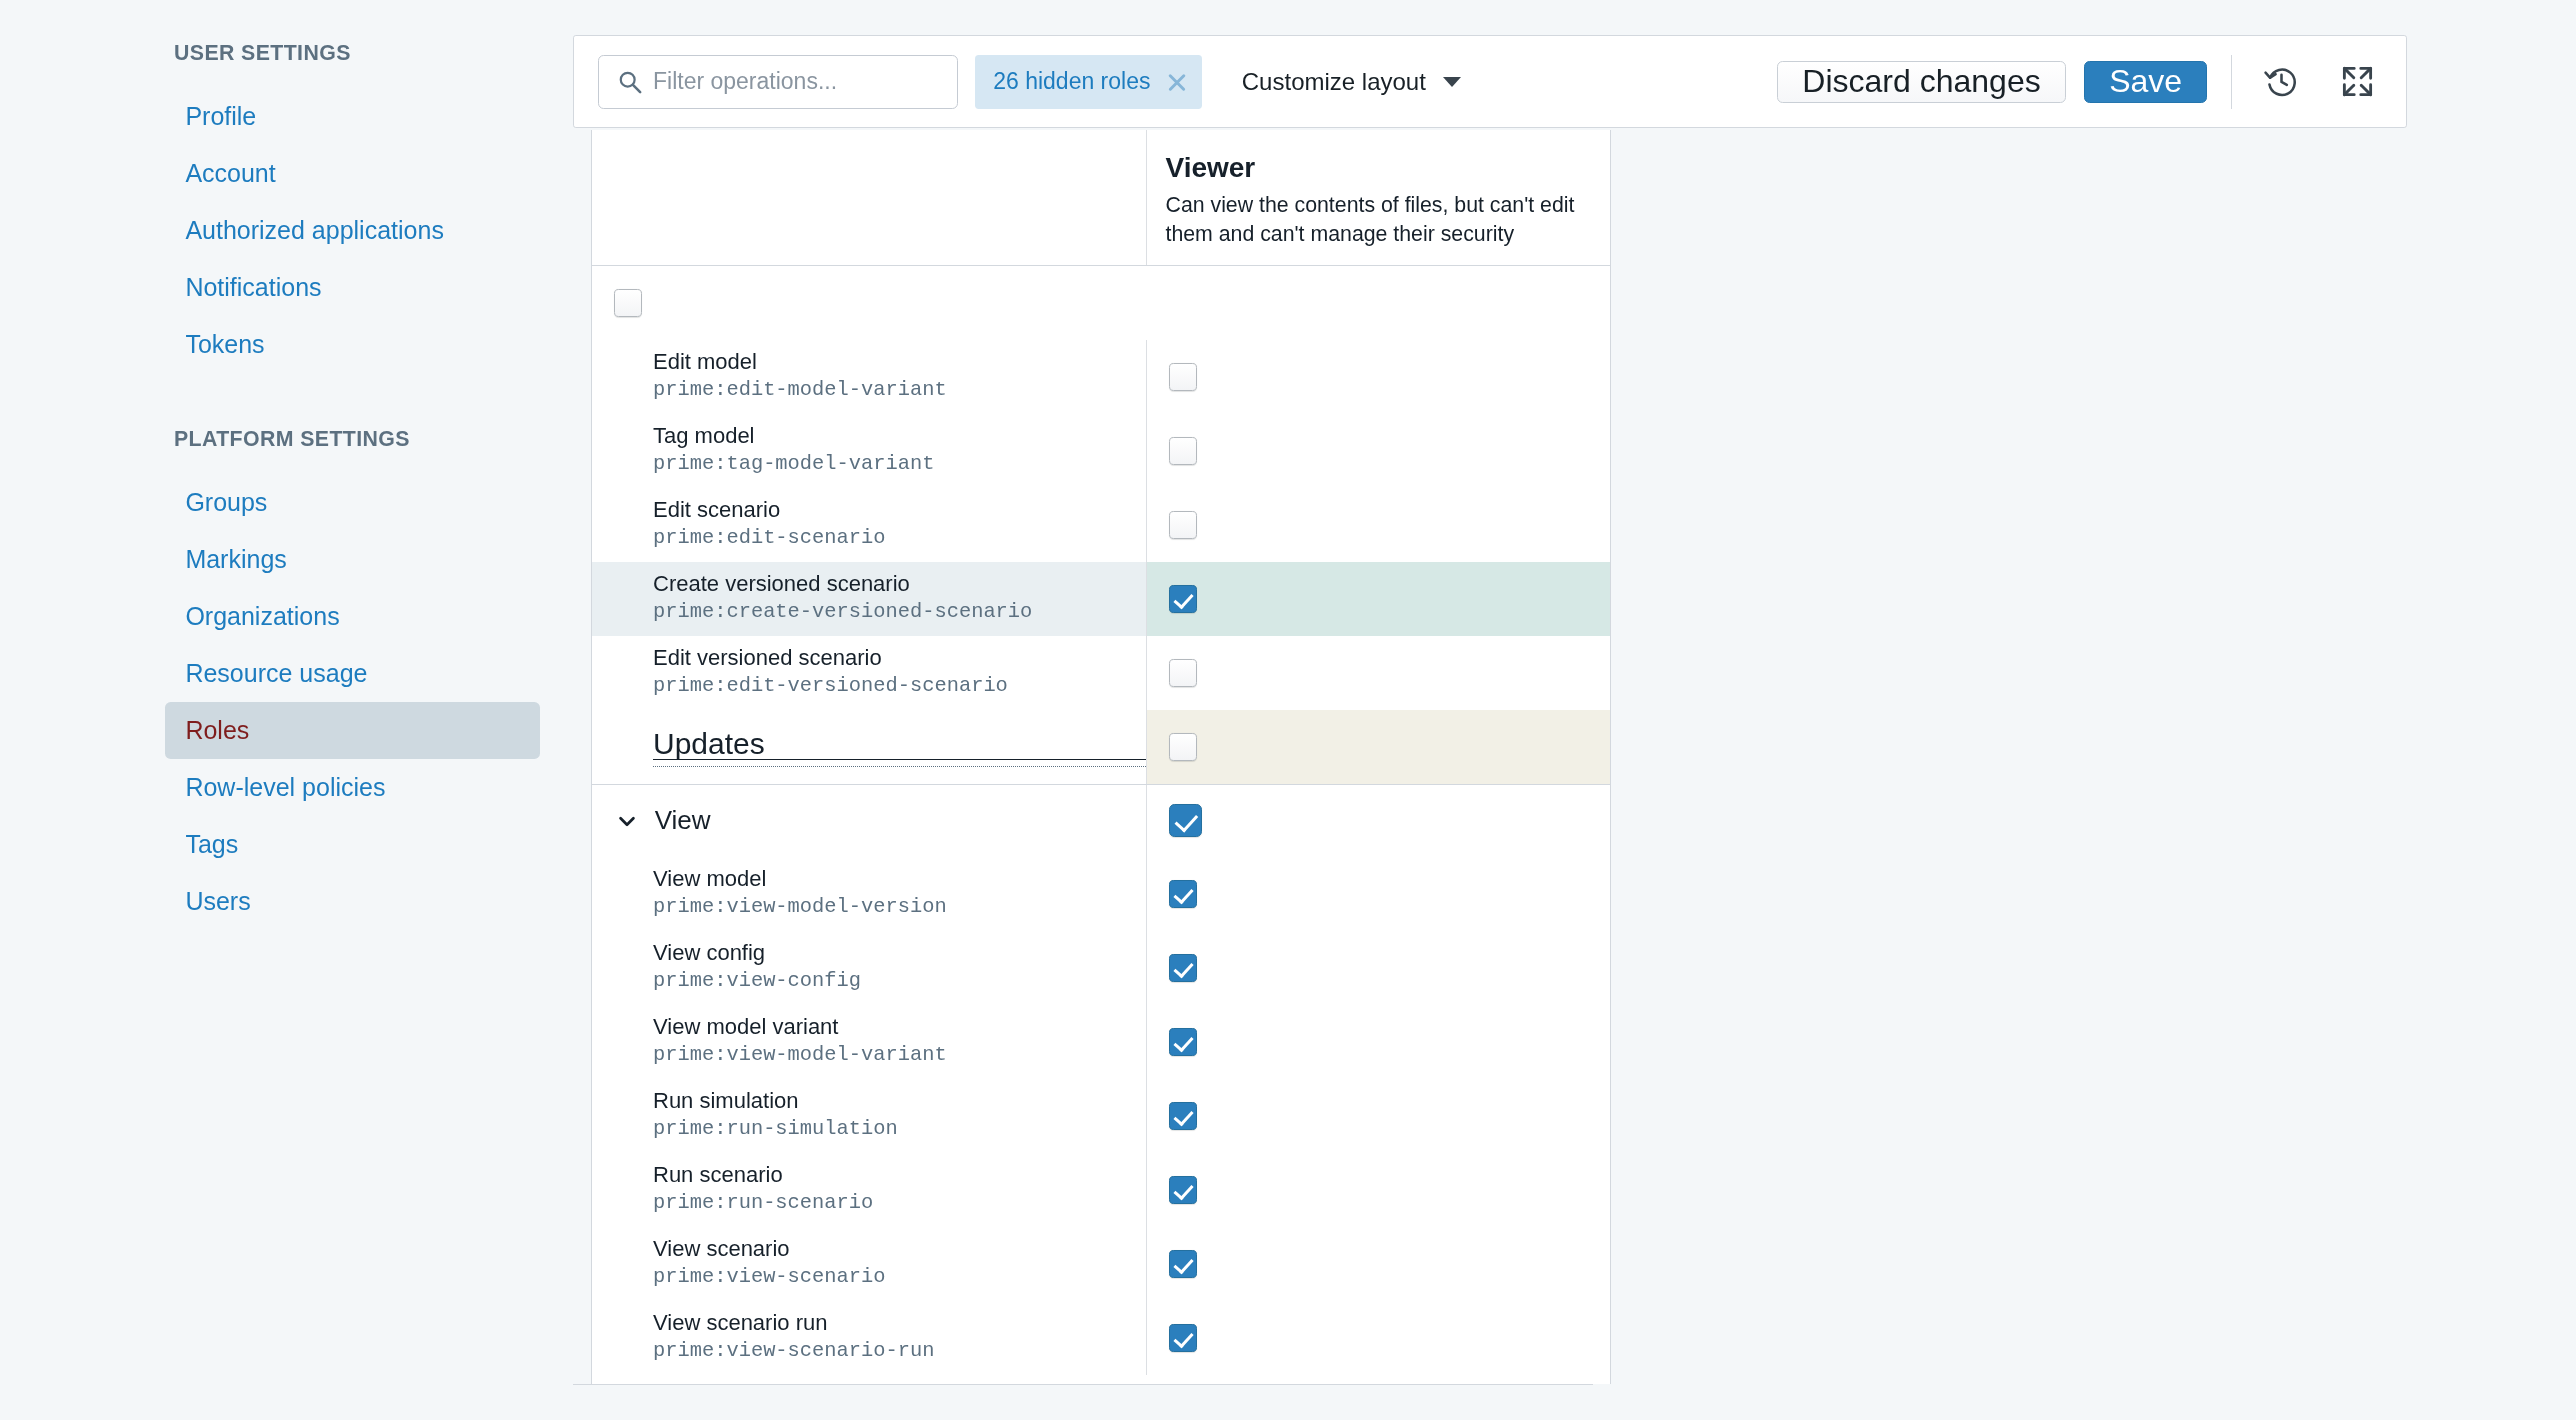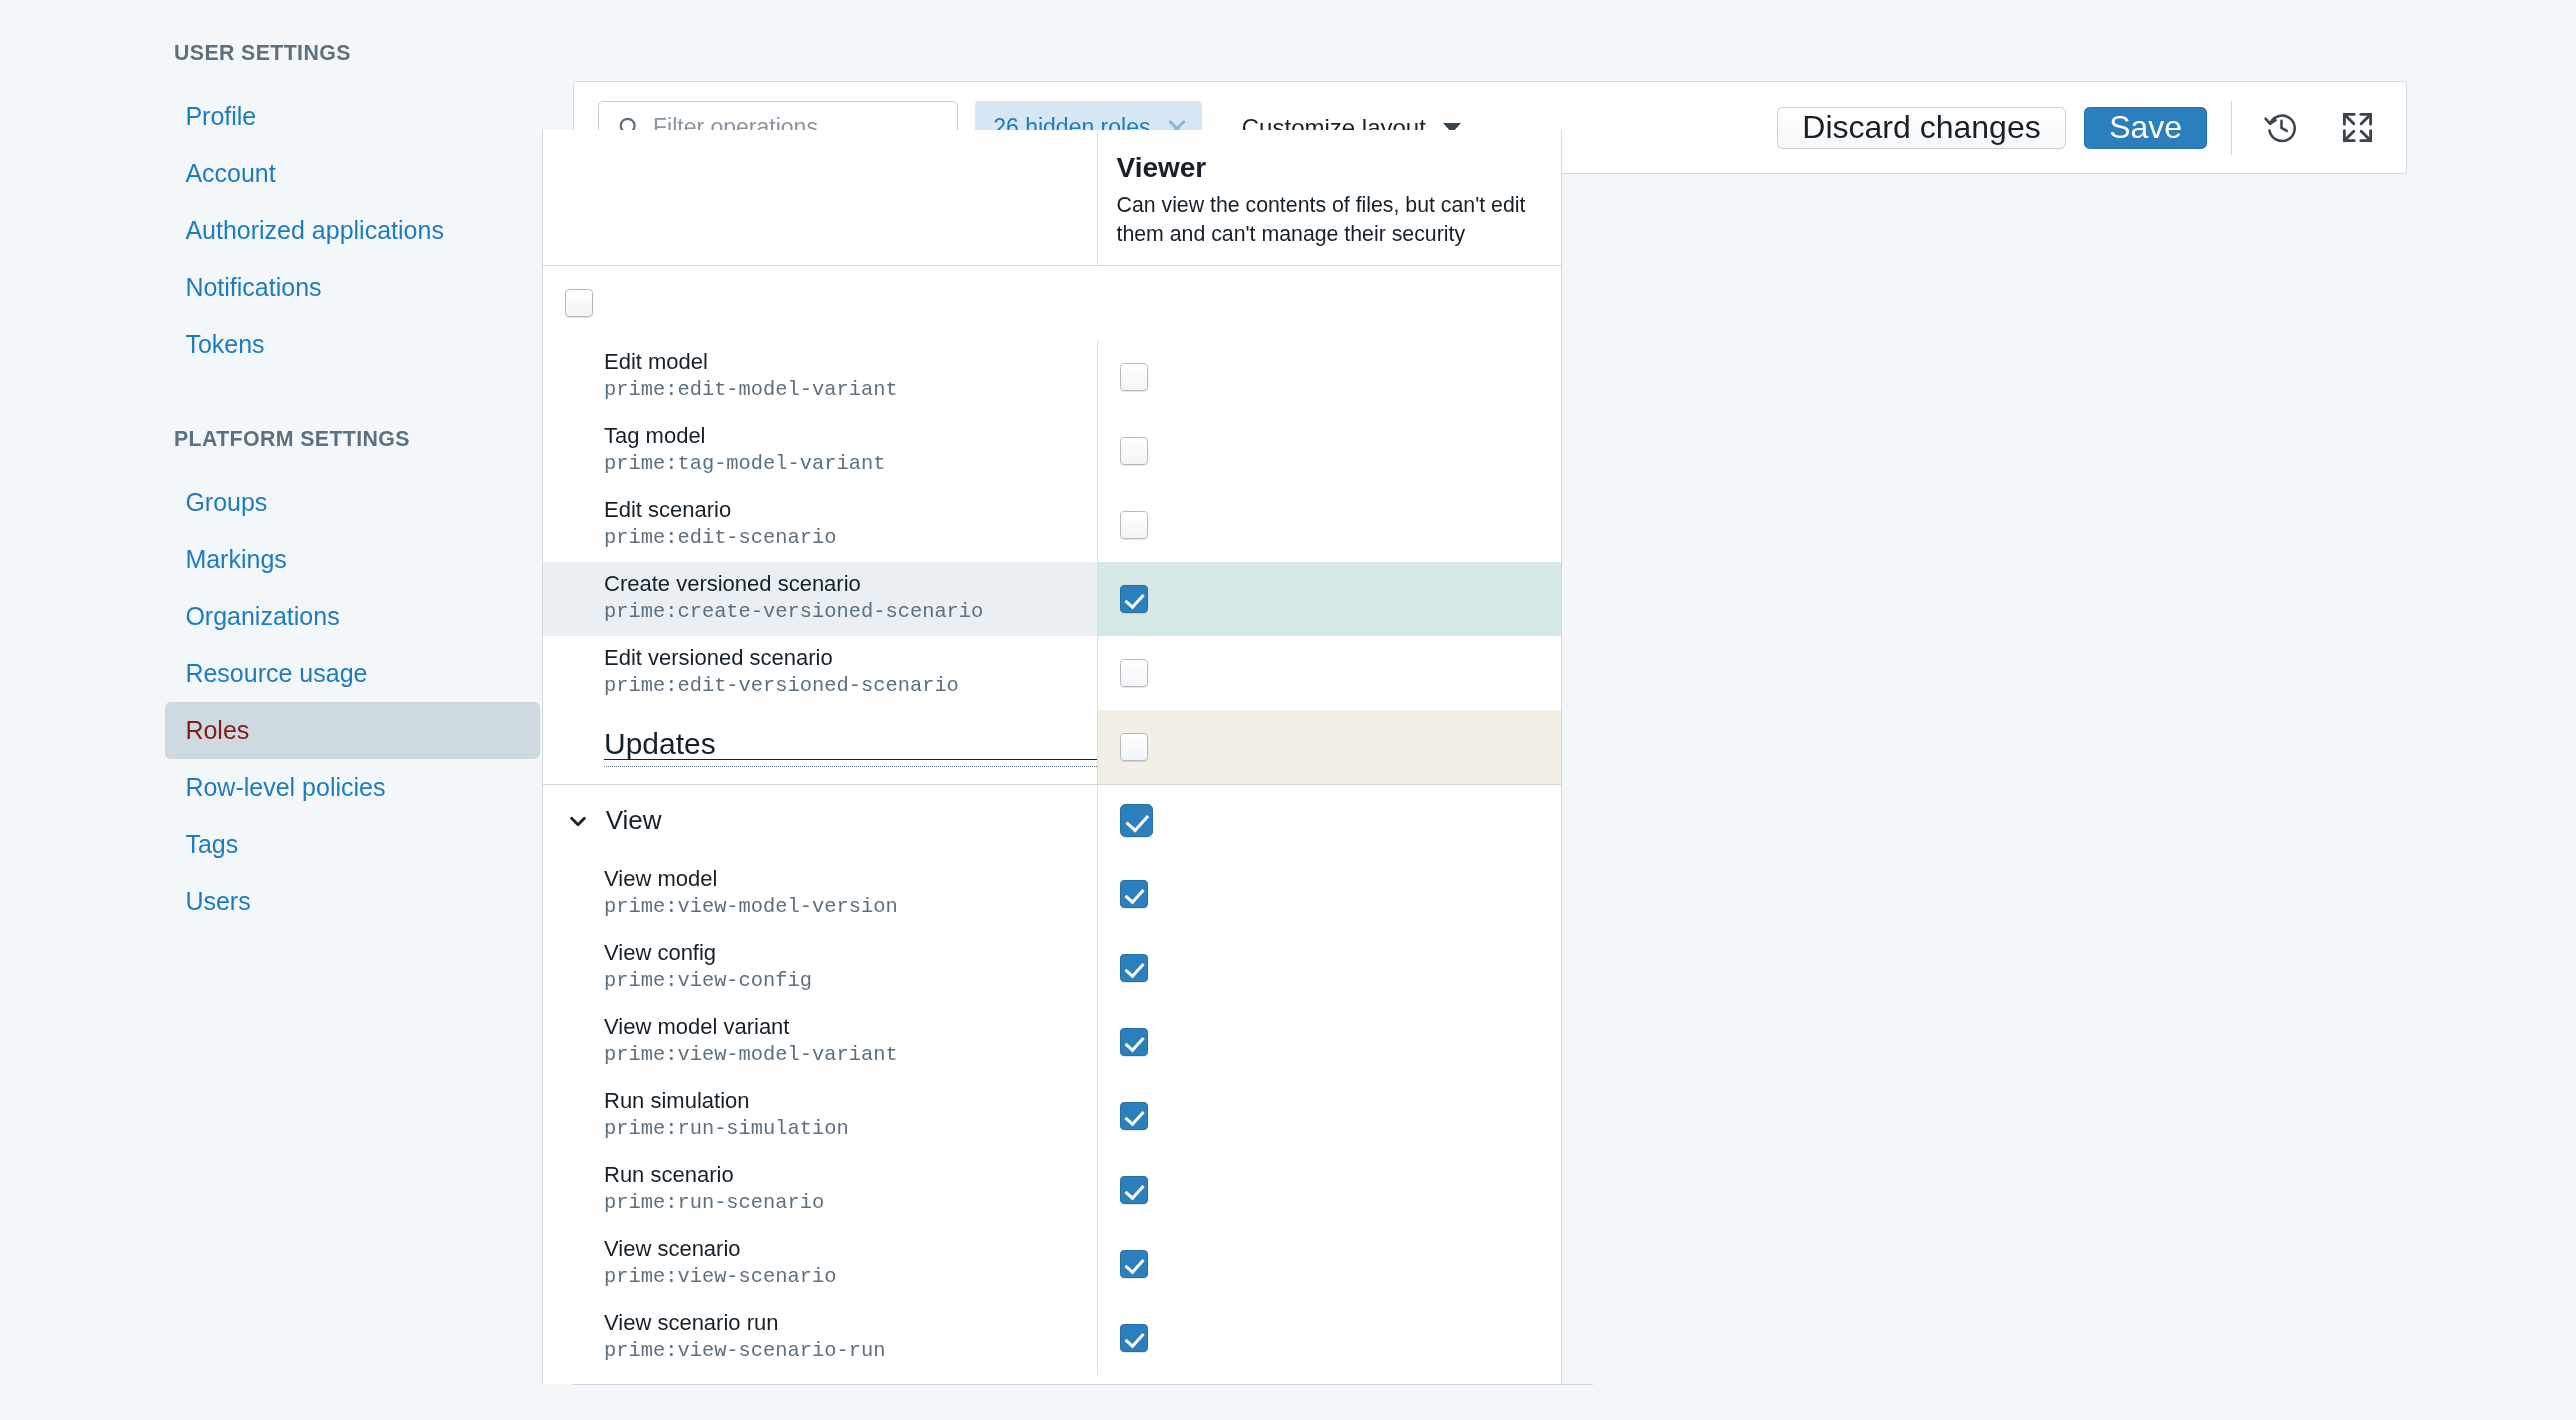--- a/index.html
+++ b/index.html
@@ -57,21 +57,20 @@
   .toolbar {
     position: absolute;
     left: 573px; top: 35px;
     width: 1834px; height: 93px;
     background: #ffffff;
     border: 0.9px solid #d3d8de;
     border-radius: 2.8px;
     display: flex;
     align-items: center;
     padding: 0 24px;
-    margin-top: 46px;
   }
 
   .filter-box {
     position: relative;
     width: 360px; height: 54px;
     border: 0.9px solid #c5cbd3;
     border-radius: 5.6px;
     background: #fff;
     display: flex;
     align-items: center;
@@ -183,21 +182,21 @@
     align-items: center;
     justify-content: center;
     cursor: pointer;
     border-radius: 3.7px;
   }
   .icon-btn + .icon-btn { margin-left: 26px; }
 
   
   .table-panel {
     position: absolute;
-    left: 542px; top: 130px;
+    left: 591px; top: 130px;
     width: 1020px;
     height: 1254px;
     background: #ffffff;
     border-left: 0.9px solid #d3d8de;
     border-right: 0.9px solid #d3d8de;
     overflow: hidden;
   }
 
   .tbl-row {
     display: flex;

